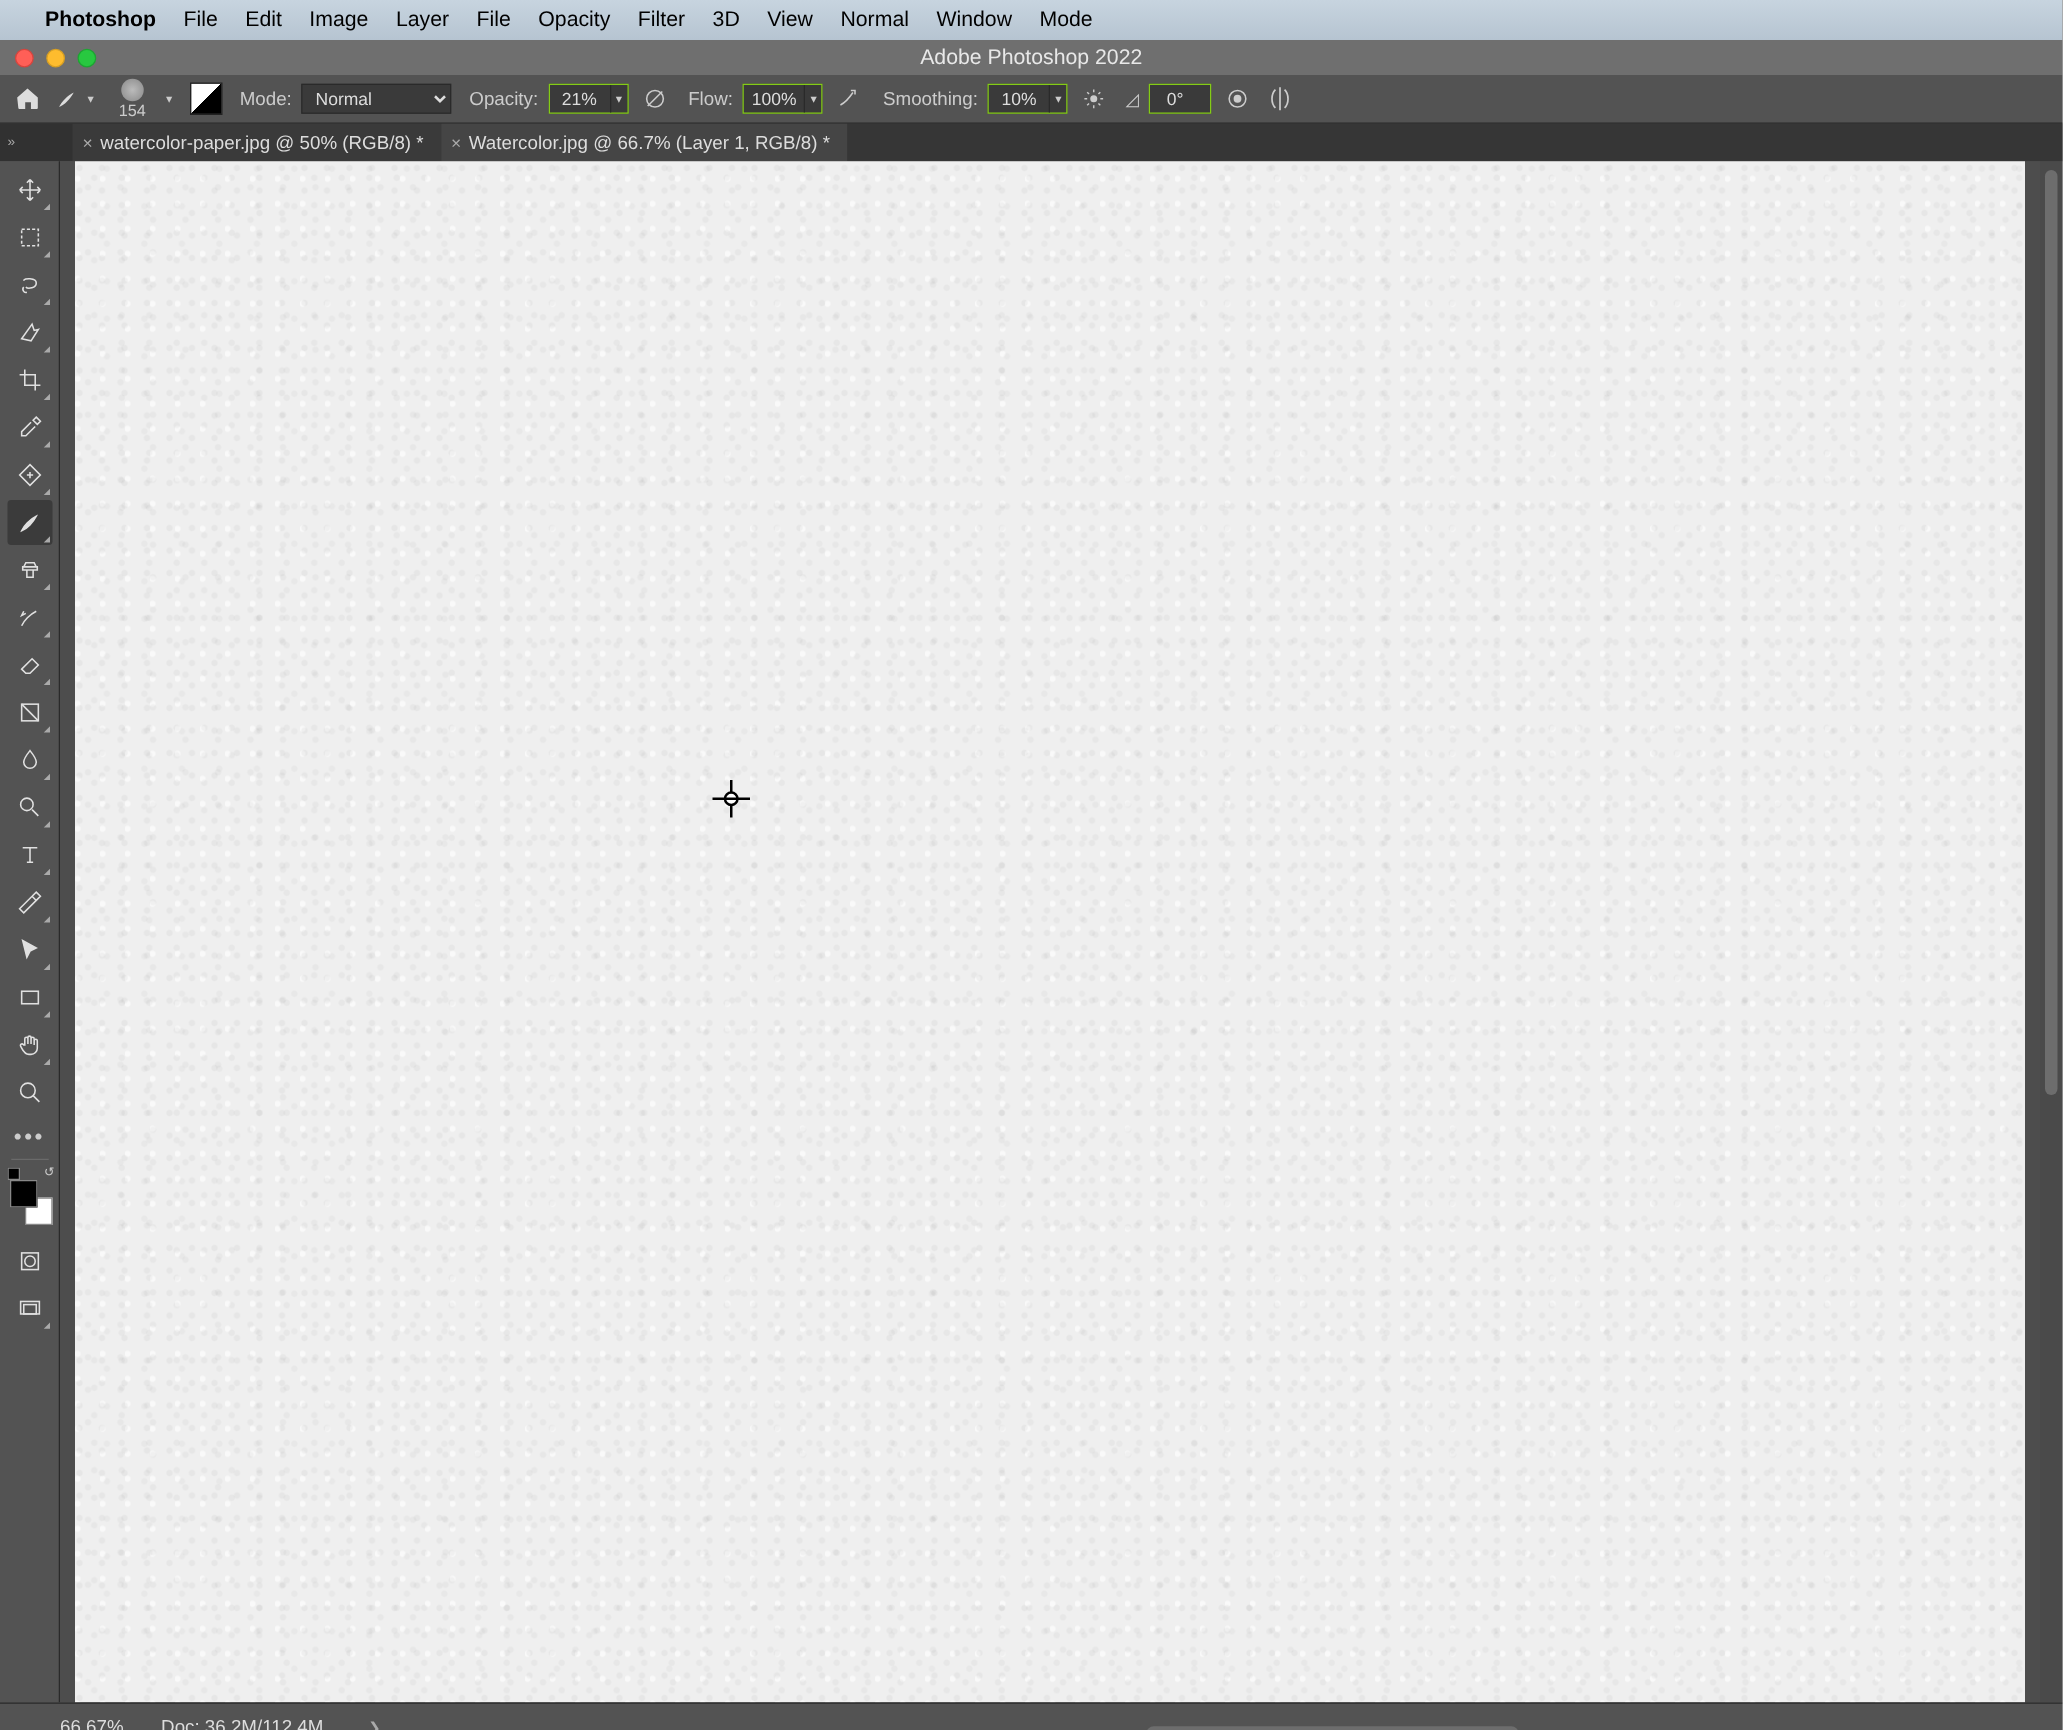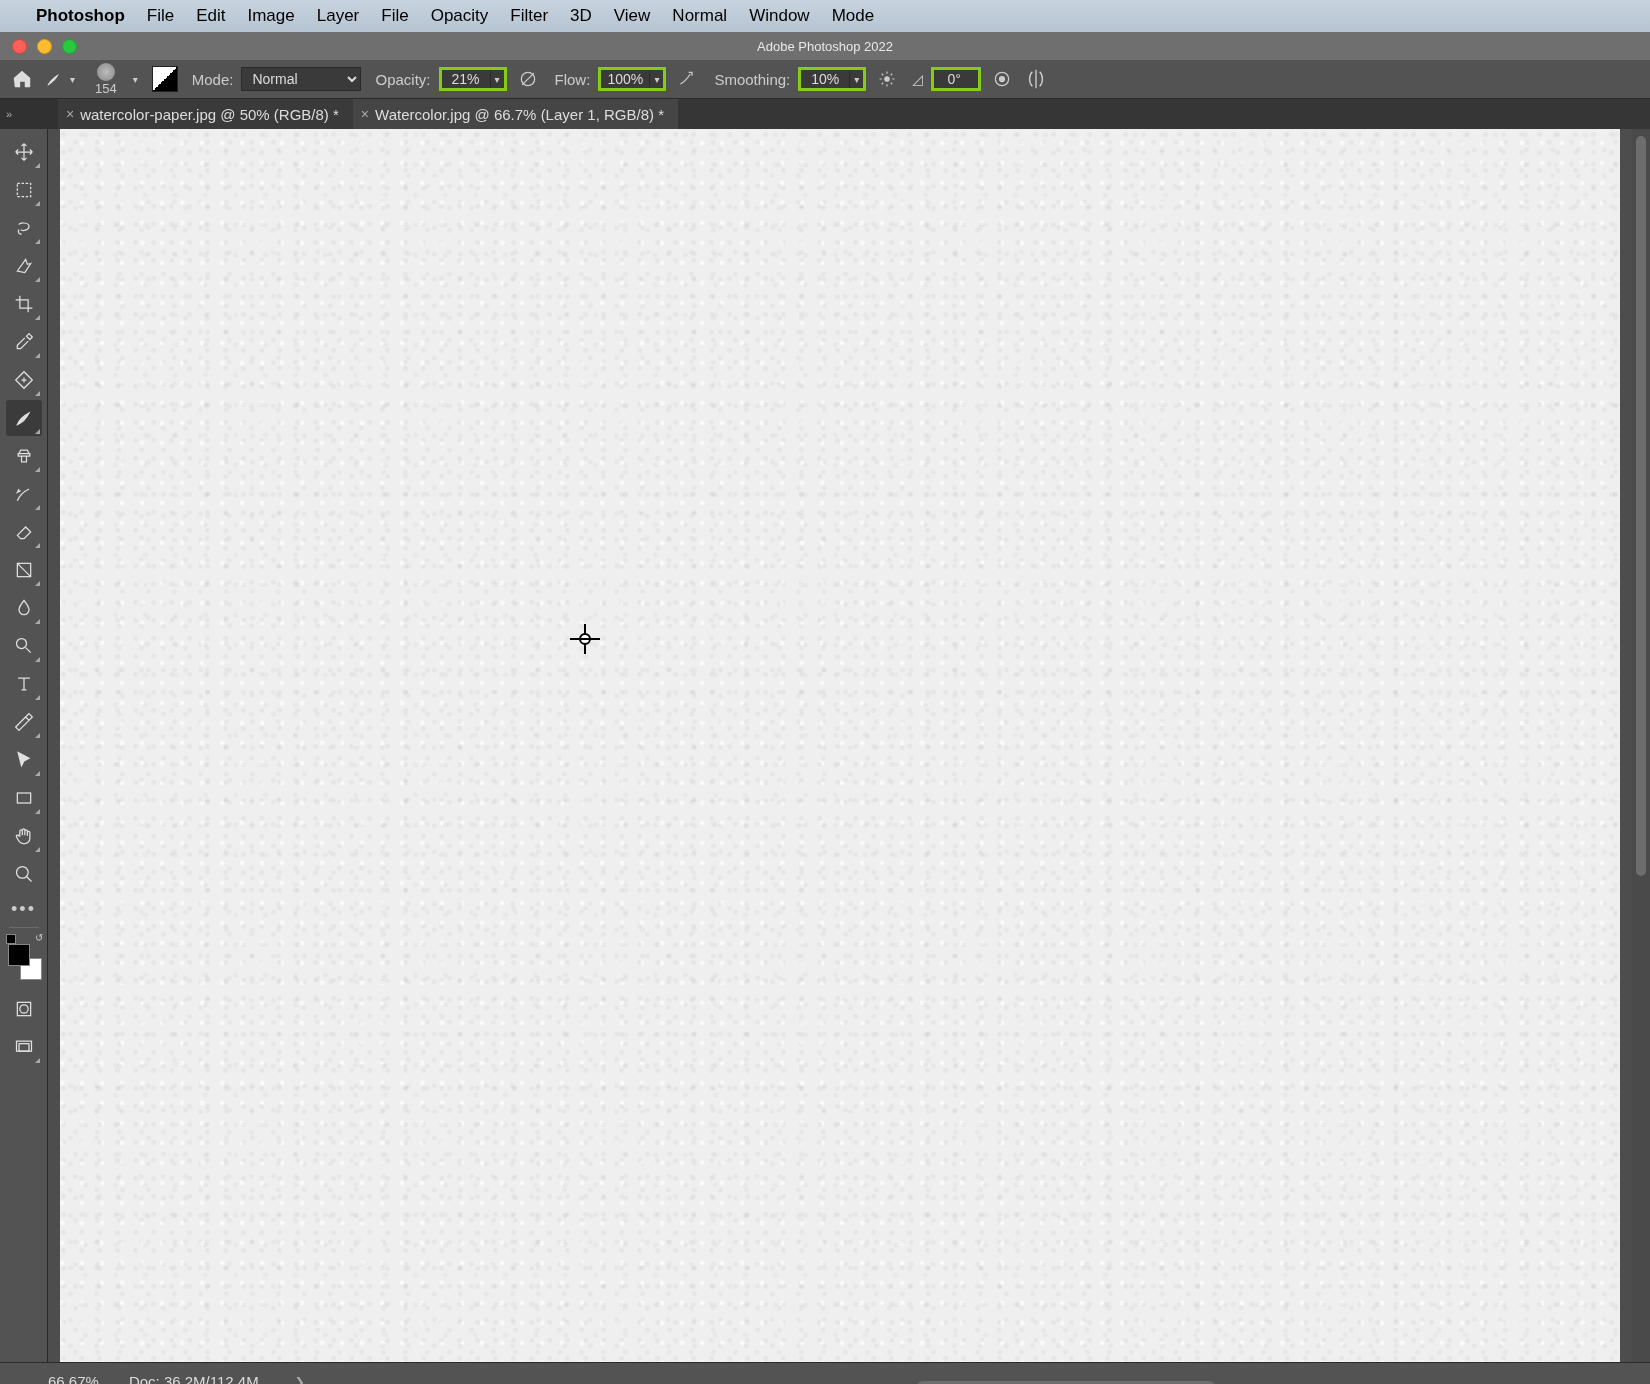--- a/index.html
+++ b/index.html
@@ -11,37 +11,37 @@
 .mac-menubar .app-name { font-weight: 700; }
 .mac-menubar span { cursor: default; }
 
 
 .titlebar { height: 28px; background: #6f6f6f; display: flex; align-items: center; position: relative; }
 .traffic-lights { display: flex; gap: 10px; padding-left: 12px; }
 .traffic-lights .dot { width: 15px; height: 15px; border-radius: 50%; }
 .dot.red { background: #ff5f57; border: 1px solid #d6453e; }
 .dot.yellow { background: #febc2e; border: 1px solid #d79f23; }
 .dot.green { background: #28c840; border: 1px solid #1da532; }
-.title-text { position: absolute; left: 50%; transform: translateX(-50%); color: #e8e8e8; font-size: 13px; font-weight: 500; }
+.title-text { position: absolute; left: 50%; transform: translateX(-50%); color: #e8e8e8; font-size: 17px; font-weight: 500; }
 
 
 .options-bar { height: 39px; background: #535353; display: flex; align-items: center; padding: 0 8px; gap: 8px; border-bottom: 1px solid #2a2a2a; font-size: 15px; color: #ddd; }
 .home-btn { width: 28px; height: 28px; display: flex; align-items: center; justify-content: center; }
 .home-btn svg { fill: #ddd; }
 .tool-preset { display: flex; align-items: center; gap: 2px; }
 .tool-preset .brush-icon { width: 20px; height: 20px; }
 .tool-preset .chev { font-size: 10px; color: #ccc; margin: 0 4px; }
 .brush-size { display: flex; flex-direction: column; align-items: center; margin: 0 8px; }
 .brush-size .swatch { width: 18px; height: 18px; border-radius: 50%; background: radial-gradient(#bbb, #888); }
 .brush-size .num { font-size: 13px; color: #ccc; }
 .brush-preset-chev { font-size: 10px; color: #ccc; margin-right: 6px; }
 .panel-toggle { width: 26px; height: 26px; background: linear-gradient(135deg,#fff 50%,#000 50%); border:1px solid #222; }
 .opt-label { color: #ccc; margin-left: 6px; }
 .opt-select { background: #3a3a3a; border: 1px solid #2a2a2a; color: #ddd; height: 24px; font-size: 14px; padding: 0 6px; min-width: 120px; }
-.opt-input-wrap { display: flex; align-items: center; background: #3a3a3a; border: 3px solid #84cc16; height: 24px; }
+.opt-input-wrap { display: flex; align-items: center; background: #3a3a3a; border: 1px solid #84cc16; height: 24px; }
 .opt-input { background: transparent; border: none; color: #ddd; font-size: 14px; width: 48px; text-align: center; }
 .opt-input-wrap .chev { font-size: 10px; color: #ccc; padding: 0 4px; border-left: 1px solid #2a2a2a; height: 100%; display: flex; align-items: center; }
 .opt-iconbtn { width: 26px; height: 26px; display: flex; align-items: center; justify-content: center; }
 .opt-iconbtn svg { stroke: #ccc; fill: none; stroke-width: 1.5; }
 .angle-icon { font-size: 14px; color: #ccc; margin-left: 4px; }
 
 
 .tab-row-wrap { display: flex; align-items: stretch; background: #313131; height: 30px; }
 .tab-row-toggle { width: 18px; display:flex; align-items:center; justify-content:center; color:#aaa; font-size:11px; }
 .tab { display: flex; align-items: center; color: #ddd; font-size: 15px; padding: 0 14px 0 8px; gap: 6px; background: #3a3a3a; }

